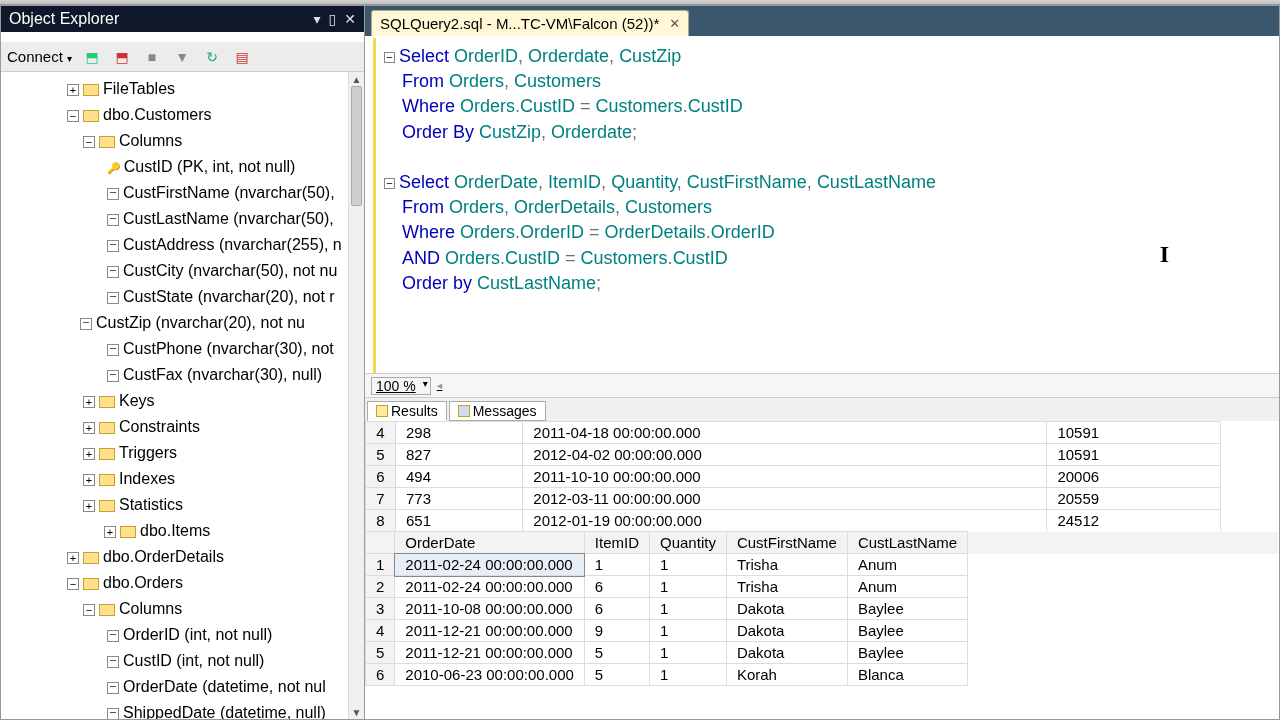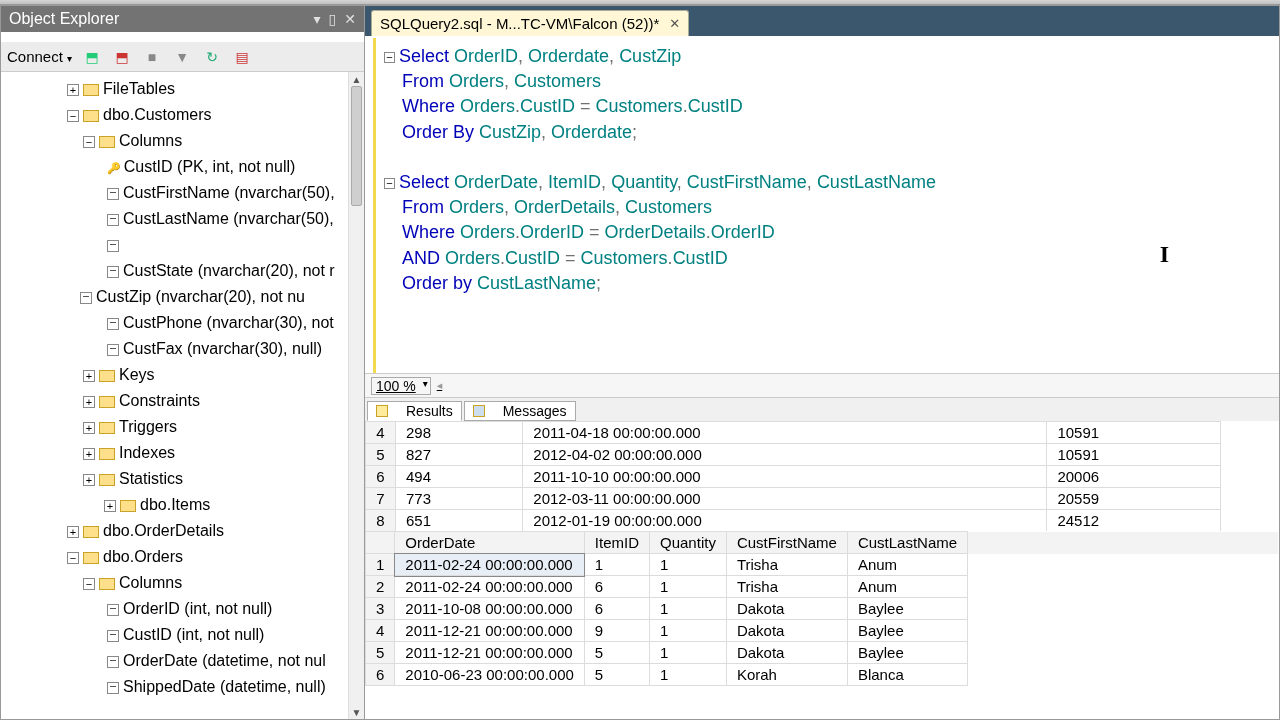--- a/index.html
+++ b/index.html
@@ -1,20 +1,20 @@
 <!DOCTYPE html>
 <html><head>
 <meta charset="utf-8">
 <style>
 * { box-sizing: border-box; margin: 0; padding: 0; font-family: "Segoe UI", Tahoma, sans-serif; }
 body { width: 1280px; height: 720px; background: #fff; overflow: hidden; font-size: 15px; }
 .toolbar-top { height: 5px; background: linear-gradient(#d5d5d5,#c0c0c0); border-bottom:1px solid #999; display:flex; align-items:center; padding:0 10px; gap:8px; }
 .main { display:flex; height: calc(100% - 5px); }
 .objexp { width: 365px; border:1px solid #999; display:flex; flex-direction:column; }
-.oe-title { background:#737373; color:#fff; height:26px; display:flex; align-items:center; padding:0 8px; font-size:16px; justify-content:space-between; }
+.oe-title { background:#0f172a; color:#fff; height:26px; display:flex; align-items:center; padding:0 8px; font-size:16px; justify-content:space-between; }
 .oe-title .icons { display:flex; gap:8px; font-size:14px; color:#e0e0e0; }
 .oe-bar { height:30px; background:#ececec; border-bottom:1px solid #ccc; display:flex; align-items:center; padding:0 6px; gap:10px;margin-top:10px; }
 .oe-bar .connect { font-size:15px; }
 .oe-bar .arrow { font-size:10px; }
 .ico-btn { width:20px; height:20px; display:inline-flex; align-items:center; justify-content:center; font-size:14px; }
 .tree { flex:1; overflow:hidden; background:#fff; font-size:16px; line-height:1.5; padding:4px 0; position:relative; }
 .tree-scroll { position:absolute; right:0; top:0; bottom:0; width:16px; background:#f0f0f0; border-left:1px solid #ddd; }
 .tree-scroll .thumb { position:absolute; top:14px; left:2px; right:2px; height:120px; background:#cfcfcf; border:1px solid #aaa; border-radius:2px; }
 .tree-scroll .arr { position:absolute; left:0; right:0; height:14px; display:flex; align-items:center; justify-content:center; font-size:10px; color:#555; }
 .tree ul { list-style:none; }
@@ -35,21 +35,21 @@
 .id { color:#008080; }
 .op { color:#707070; }
 .ibeam { position:absolute; right:110px; top:200px; font-family:serif; font-size:24px; font-weight:bold; pointer-events:none; }
 
 .zoom { height:24px; border-top:1px solid #ccc; display:flex; align-items:center; padding:0 6px; font-size:14px; background:#f6f6f6;text-decoration:underline; }
 .zoom .dd { border:1px solid #aaa; padding:0 14px 0 4px; position:relative; }
 .zoom .dd::after { content:"▾"; position:absolute; right:2px; font-size:10px; }
 .zoom .lt { margin-left:6px; color:#999; font-size:11px; }
 
 .res-tabs { height:24px; display:flex; align-items:flex-end; background:#f0f0f0; border-top:1px solid #ccc; padding-left:2px; }
-.rtab { border:1px solid #aaa; background:#fff; padding:1px 8px; font-size:14px; margin-right:2px; display:flex; align-items:center; gap:18px; }
+.rtab { border:1px solid #aaa; background:#fff; padding:1px 8px; font-size:14px; margin-right:2px; display:flex; align-items:center; gap:3px; }
 .rtab.active { border-bottom-color:#fff; }
 .rtab .ric { width:12px; height:12px; background:#ffeb9c; border:1px solid #c9a227; }
 
 .grid { font-size:15px; background:#fff; overflow:hidden; }
 .grid table { border-collapse:collapse; width:100%; }
 .grid th, .grid td { border:1px solid #dcdcdc; padding:2px 10px; text-align:left; font-weight:normal; white-space:nowrap; }
 .grid th { background:#f3f3f3; position:sticky; top:0; }
 .grid .rownum { background:#f3f3f3; text-align:center; width:30px; }
 .grid .sel { background:#e8eef5; outline:1px solid #888; }
 .grid1 { height:110px; }
@@ -81,21 +81,22 @@
       <span class="ico-btn" style="color:#c33">▤</span>
     </div>
     <div class="tree">
       <ul>
         <li style="padding-left:66px"><span class="pm">+</span><span class="fld"></span><span>FileTables</span></li>
         <li style="padding-left:66px"><span class="pm">−</span><span class="fld"></span><span>dbo.Customers</span></li>
         <li style="padding-left:82px"><span class="pm">−</span><span class="fld"></span><span>Columns</span></li>
         <li style="padding-left:106px"><span class="key"></span><span>CustID (PK, int, not null)</span></li>
         <li style="padding-left:106px"><span class="col"></span><span>CustFirstName (nvarchar(50),</span></li>
         <li style="padding-left:106px"><span class="col"></span><span>CustLastName (nvarchar(50),</span></li>
-        <li style="padding-left:106px"><span class="col"></span></li>
+        <li style="padding-left:106px"><span class="col"></span><span>CustAddress (nvarchar(255), n</span></li>
+        <li style="padding-left:106px"><span class="col"></span><span>CustCity (nvarchar(50), not nu</span></li>
         <li style="padding-left:106px"><span class="col"></span><span>CustState (nvarchar(20), not r</span></li>
         <li style="padding-left:79px"><span class="col"></span><span>CustZip (nvarchar(20), not nu</span></li>
         <li style="padding-left:106px"><span class="col"></span><span>CustPhone (nvarchar(30), not</span></li>
         <li style="padding-left:106px"><span class="col"></span><span>CustFax (nvarchar(30), null)</span></li>
         <li style="padding-left:82px"><span class="pm">+</span><span class="fld"></span><span>Keys</span></li>
         <li style="padding-left:82px"><span class="pm">+</span><span class="fld"></span><span>Constraints</span></li>
         <li style="padding-left:82px"><span class="pm">+</span><span class="fld"></span><span>Triggers</span></li>
         <li style="padding-left:82px"><span class="pm">+</span><span class="fld"></span><span>Indexes</span></li>
         <li style="padding-left:82px"><span class="pm">+</span><span class="fld"></span><span>Statistics</span></li>
         <li style="padding-left:103px"><span class="pm">+</span><span class="fld"></span><span>dbo.Items</span></li>

